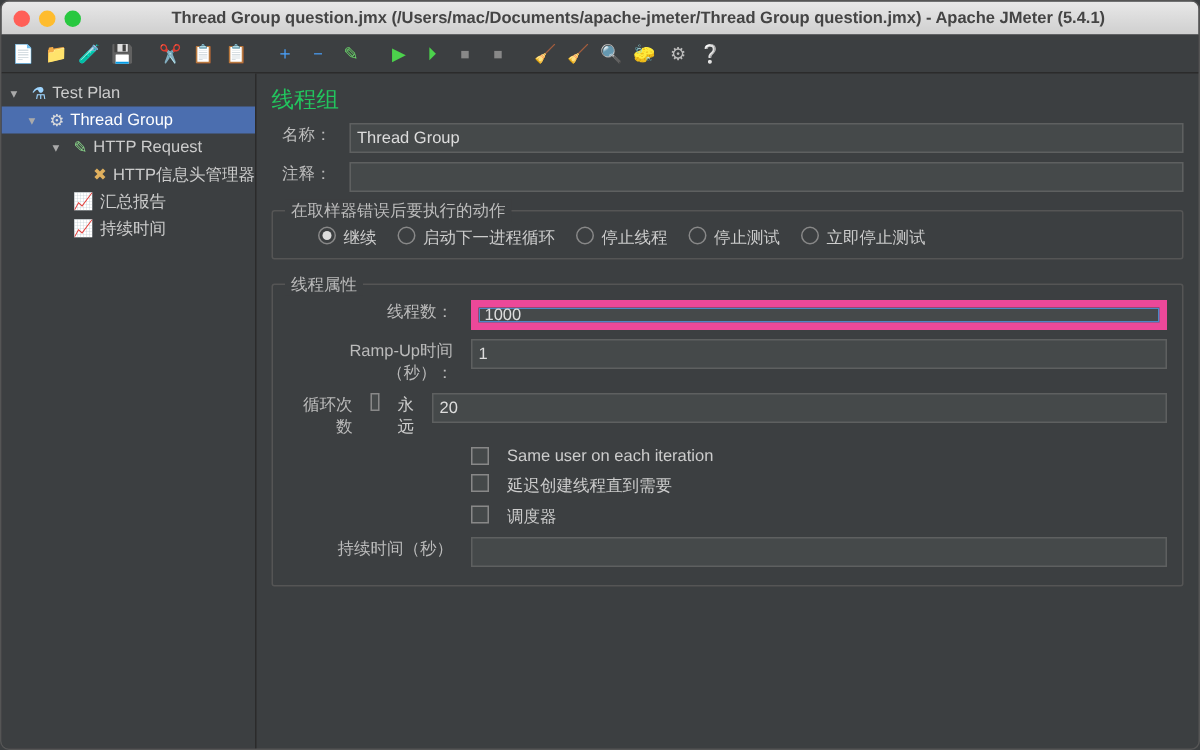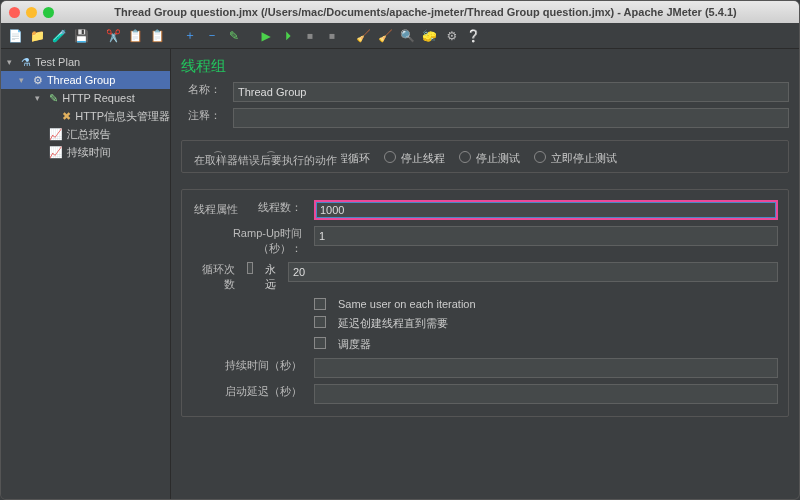--- a/index.html
+++ b/index.html
@@ -17,23 +17,23 @@
   .node{display:flex;align-items:center;height:18px;gap:4px;padding-left:6px;color:#ccc;white-space:nowrap;}
   .node .tw{width:10px;color:#aaa;font-size:9px;}
   .ind1{padding-left:18px;} .ind2{padding-left:34px;} .ind3{padding-left:50px;}
   .sel{background:#4b6eaf;color:#fff;}
   .i-flask{color:#9fd6ff;} .i-gear{color:#ddd;} .i-pen{color:#8cd98c;} .i-wrench{color:#e0b05e;} .i-chart{color:#e06c9f;}
   .main{flex:1;display:flex;flex-direction:column;padding:8px 10px 8px 10px;overflow:auto;}
   .h1{font-size:15px;color:#22c55e;margin-bottom:6px;}
   .row{display:flex;align-items:flex-start;margin-bottom:6px;gap:12px;}
   .lbl{width:88px;text-align:right;color:#bbb;font-size:11px;}
   .inp{flex:1;height:20px;background:#45494a;border:1px solid #5e6060;color:#ddd;padding:0 4px;font-size:11px;}
-  .inp.focus{border:2px solid #ec4899;box-shadow:0 0 0 1px #4a88c7 inset;}
+  .inp.focus{border:5px solid #ec4899;box-shadow:0 0 0 1px #4a88c7 inset;}
   .fs{border:1px solid #555;border-radius:2px;margin:6px 0 10px 0;padding:10px 10px 6px 10px;position:relative;}
-  .fs .leg{position:absolute;top:-8px;left:8px;background:#3c3f41;padding:0 4px;color:#bbb;font-size:11px;margin-top:20px;}
+  .fs .leg{position:absolute;top:-8px;left:8px;background:#3c3f41;padding:0 4px;color:#bbb;font-size:11px;}
   .radios{display:flex;gap:14px;align-items:center;padding-left:20px;}
   .rad{display:flex;align-items:flex-start;gap:5px;color:#ccc;}
   .rad .c{width:12px;height:12px;border:1px solid #888;border-radius:50%;display:flex;align-items:center;justify-content:center;}
   .rad .c .dotc{width:6px;height:6px;border-radius:50%;background:#ddd;}
   .chk{width:12px;height:12px;border:1px solid #888;background:#45494a;display:inline-block;}
   .prop .row .lbl{width:110px;}
   .prop .inp{max-width:540px;}
   .disabled{color:#777;}
   .shortinp{width:540px;}
 </style>
@@ -182,20 +182,16 @@
         <div class="row">
             <div class="lbl"></div>
             <span class="chk"></span>
             <span>调度器</span>
           </div>
 
         <div class="row disabled">
             <div class="lbl">持续时间（秒）</div>
           <input class="inp shortinp" disabled="" style="">
           </div>
-        <div class="row disabled">
-            <div class="lbl">启动延迟（秒）</div>
-          <input class="inp shortinp" disabled="" style="">
-          </div>
       </div>
     </div>
   </div>
 </div>
 
 </body></html>

